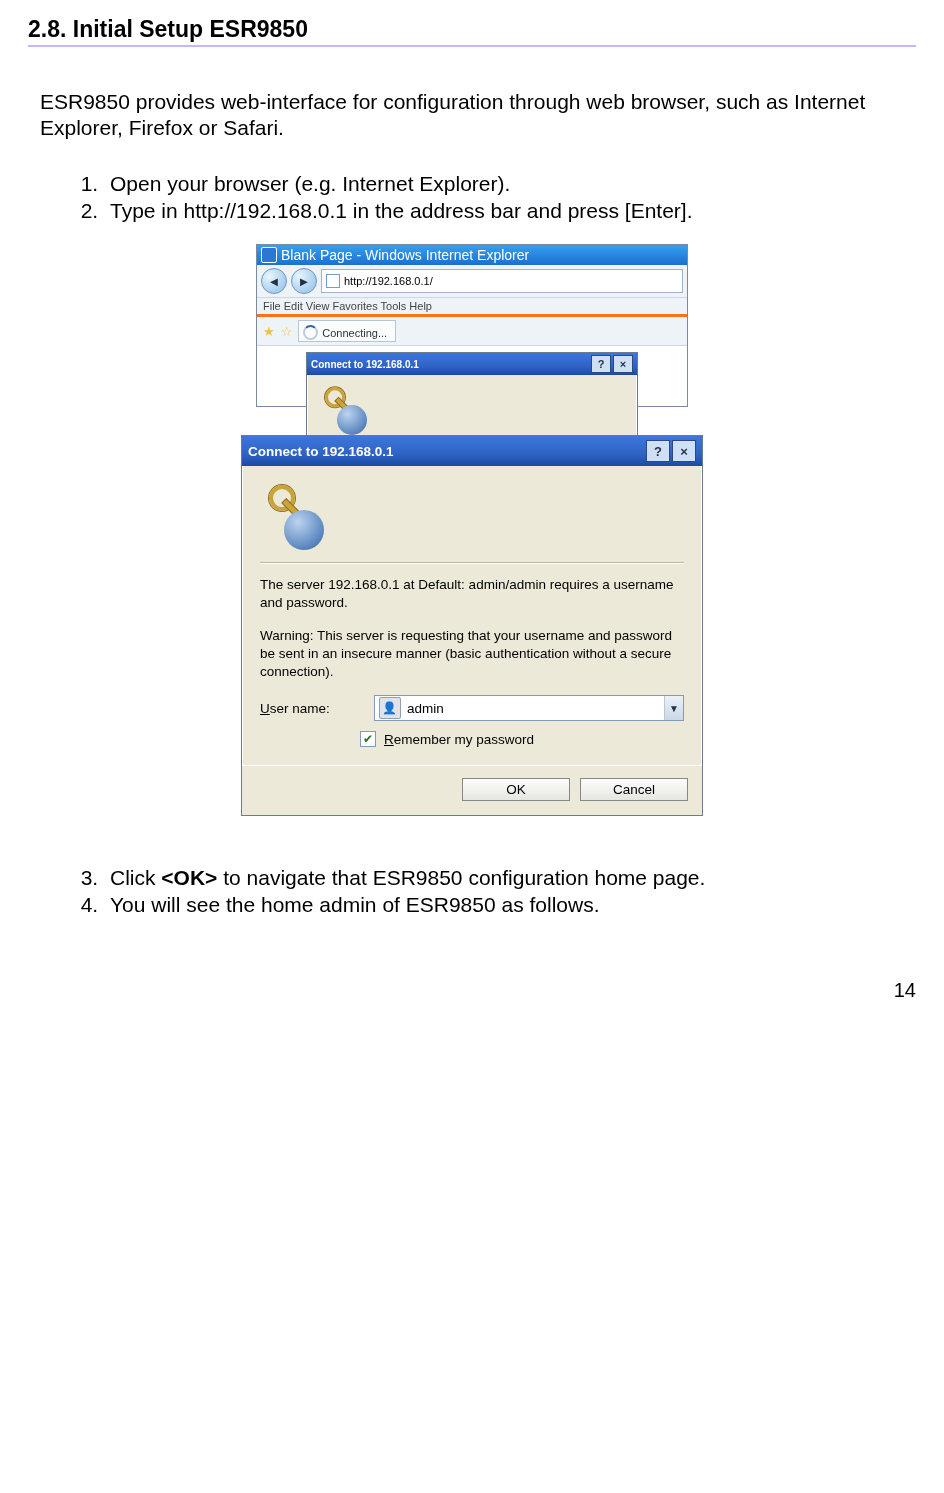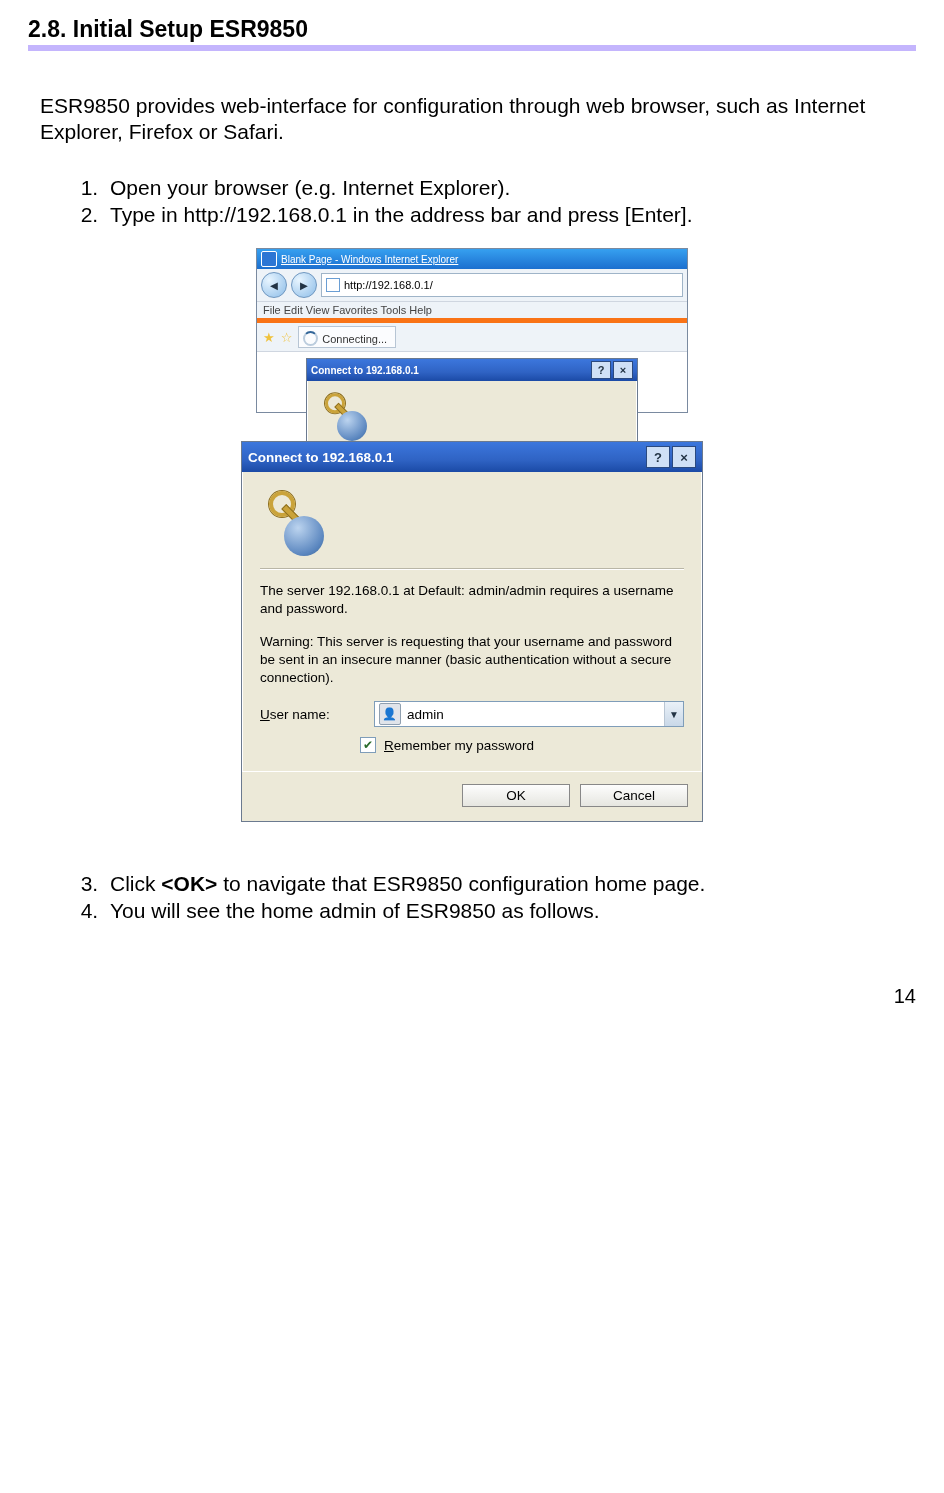--- a/index.html
+++ b/index.html
@@ -8,21 +8,21 @@
     padding: 16px 28px 40px 28px;
     font-size: 21px;
     color: #000;
     width: 944px;
     box-sizing: border-box;
     background: #fff;
   }
   .section-title {
     font-weight: bold;
     font-size: 23px;
-    border-bottom: 6px solid #c4b5fd;
+    border-bottom: 2px solid #c4b5fd;
     padding-bottom: 2px;
     margin: 0 0 42px 0;
   }
   .intro {
     margin: 0 0 28px 12px;
     line-height: 1.25;
   }
   ol.steps {
     margin: 0 0 20px 12px;
     padding-left: 44px;
@@ -47,22 +47,21 @@
     text-align: left;
     margin-bottom: 22px;
   }
   .ie-titlebar {
     background: linear-gradient(#36a0f0,#1c6fcf);
     color: #fff;
     padding: 2px 4px;
     display: flex;
     align-items: center;
     gap: 4px;
-    font-size: 10px;
-    text-decoration: underline;
+    font-size: 14px;
   }
   .ie-titlebar .ie-icon{
     width:14px;height:14px;background:#2c76d4;border:1px solid #fff;border-radius:2px;
     display:inline-block;
   }
   .ie-navrow{
     display:flex;align-items:center;gap:4px;
     padding:3px 4px;border-bottom:1px solid #cfd6e0;
     background:#eef3f8;
   }
@@ -71,21 +70,21 @@
     background:radial-gradient(circle at 30% 30%,#e8f5ff,#8dbde8);
     border:1px solid #6f97c0;display:flex;align-items:center;justify-content:center;
     font-size:13px;color:#234;
   }
   .addr-wrap{
     flex:1;display:flex;align-items:center;border:1px solid #9fb4c8;background:#fff;
     padding:1px 4px;height:20px;gap:4px;
   }
   .addr-wrap .pg{width:12px;height:12px;border:1px solid #6a9ed4;background:#fff;}
   .ie-menu{
-    padding:2px 6px;color:#444;border-bottom:5px solid #f97316;background:#eef3f8;
+    padding:2px 6px;color:#444;border-bottom:3px solid #f97316;background:#eef3f8;
   }
   .ie-tabs{
     display:flex;align-items:center;gap:6px;padding:3px 6px;background:#eef3f8;border-bottom:1px solid #cfd6e0;
   }
   .star{color:#f0c23c;font-size:13px;}
   .ie-tab{
     border:1px solid #b7c5d4;background:#fbfcfe;padding:4px 8px 1px 4px;
     display:flex;align-items:center;gap:4px;font-size:11px;color:#333;
   }
   .spinner{width:11px;height:11px;border:2px solid #bcd;border-top-color:#369;border-radius:50%;}

